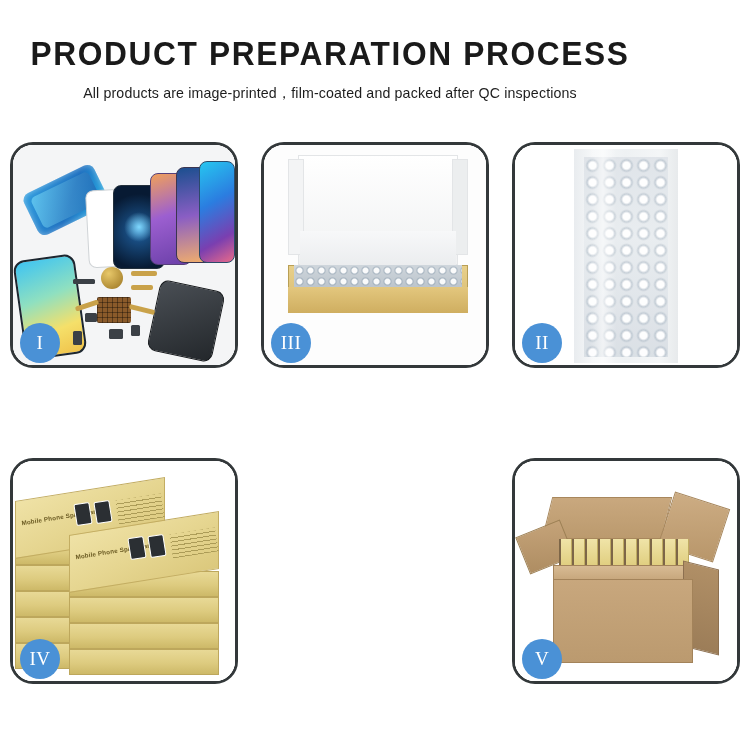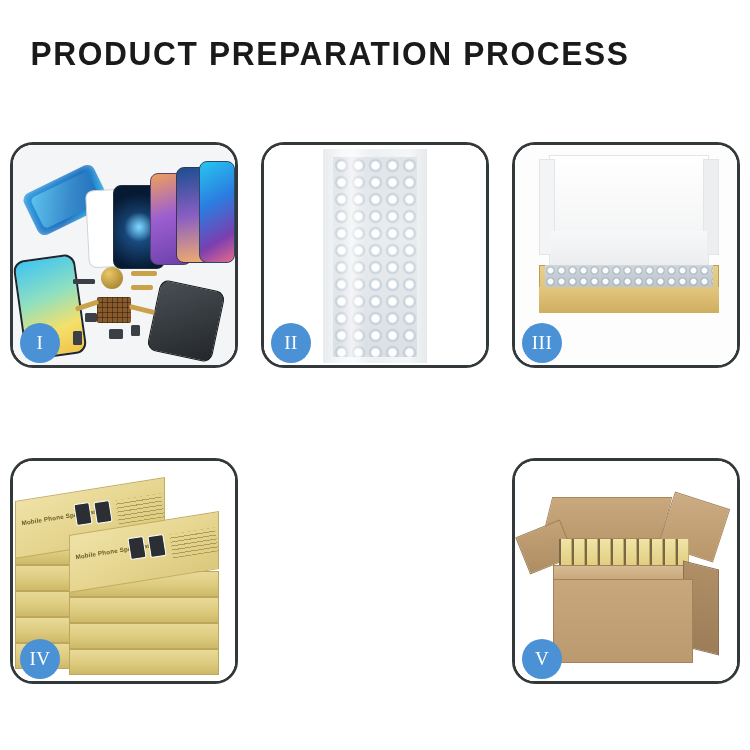--- a/index.html
+++ b/index.html
@@ -268,20 +268,21 @@
     border:1px solid #9a7c56;
   }
 </style>
 </head>
 <body>
 
 <div class="page">
 
   <div class="header">
     <div class="title">PRODUCT PREPARATION PROCESS</div>
+    <div class="subtitle">All products are image-printed，film-coated and packed after QC inspections</div>
   </div>
 
   <div class="grid">
 
     <div class="row">
 
       <div class="card c1">
         <div class="card-clip">
           <div class="bg"></div>
           <div class="ph ph-blue"></div>
@@ -300,43 +301,43 @@
           <div class="bit" style="left:118px;top:180px;width:9px;height:11px;"></div>
           <div class="bit" style="left:60px;top:186px;width:9px;height:14px;"></div>
           <div class="flex-strip" style="left:118px;top:126px;width:26px;"></div>
           <div class="flex-strip" style="left:118px;top:140px;width:22px;"></div>
           <div class="flex-strip" style="left:62px;top:158px;width:24px;transform:rotate(-18deg);"></div>
           <div class="flex-strip" style="left:116px;top:162px;width:26px;transform:rotate(14deg);"></div>
         </div>
         <div class="badge">I</div>
       </div>
 
-      <div class="card c2">
-        <div class="card-clip">
-          <div class="bg"></div>
-          <div class="bubble-pack">
-            <div class="bubble-inner"></div>
-            <div class="bubble-sheen"></div>
-          </div>
-        </div>
-        <div class="badge">II</div>
-      </div>
-
       <div class="card c3">
         <div class="card-clip">
           <div class="bg"></div>
           <div class="lid-back"></div>
           <div class="lid-flapL"></div>
           <div class="lid-flapR"></div>
           <div class="foam"></div>
           <div class="box3-body"></div>
           <div class="box3-bubble"></div>
           <div class="box3-front"></div>
         </div>
         <div class="badge">III</div>
+      </div>
+
+      <div class="card c2">
+        <div class="card-clip">
+          <div class="bg"></div>
+          <div class="bubble-pack">
+            <div class="bubble-inner"></div>
+            <div class="bubble-sheen"></div>
+          </div>
+        </div>
+        <div class="badge">II</div>
       </div>
 
     </div>
 
     <div class="row">
 
       <div class="card c4">
         <div class="card-clip">
           <div class="bg"></div>
           <div class="stack">

